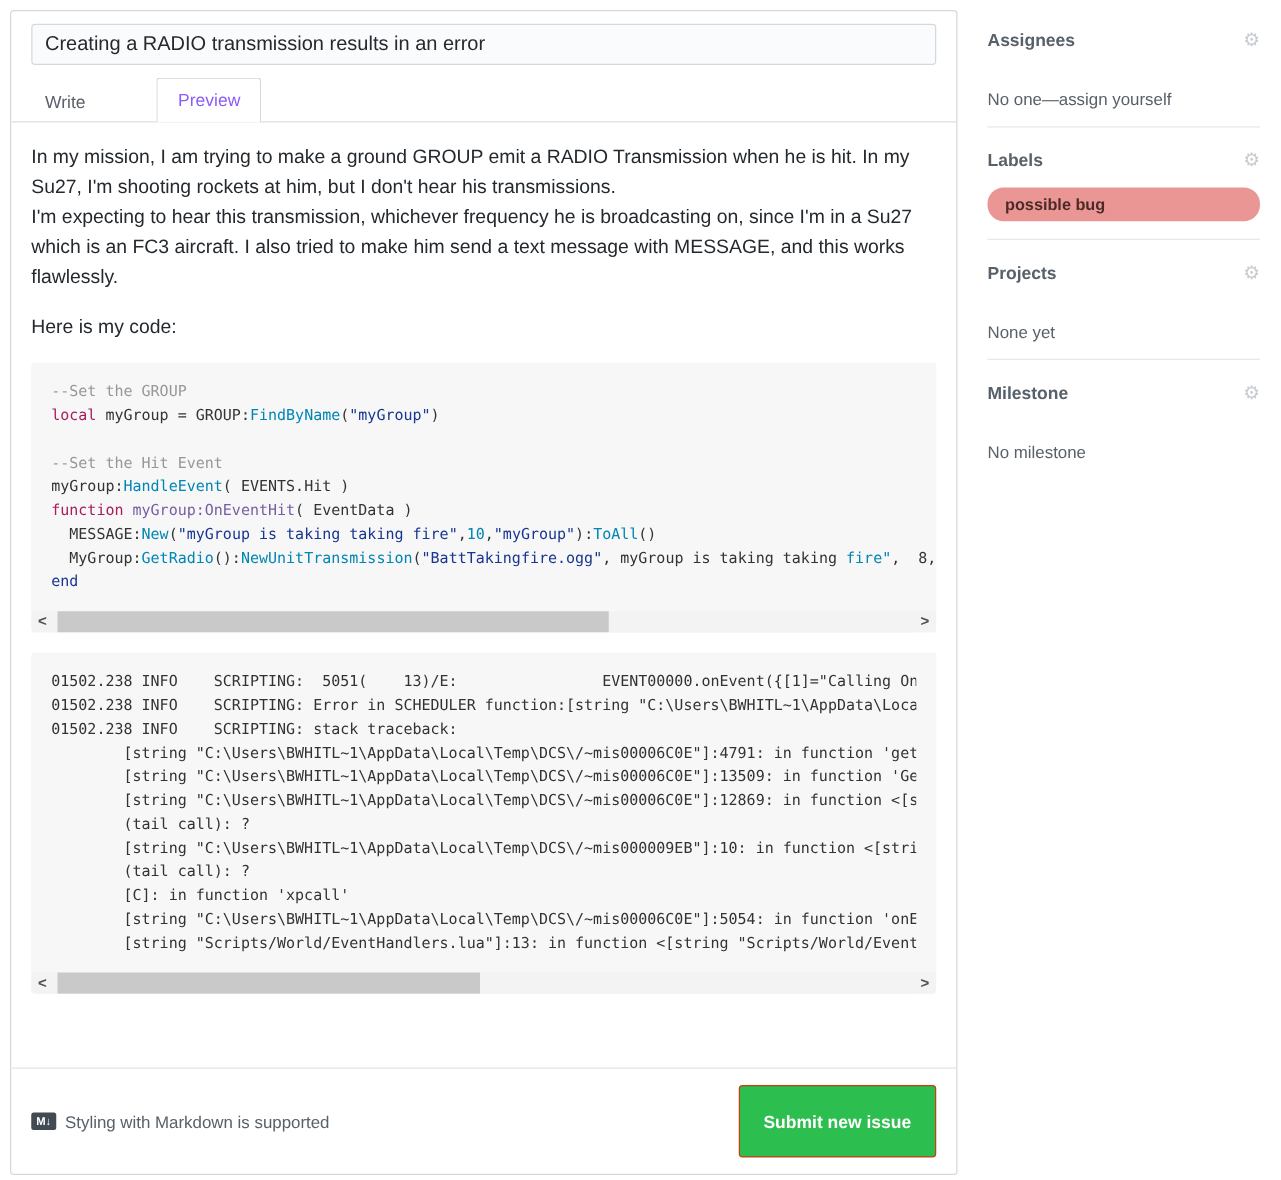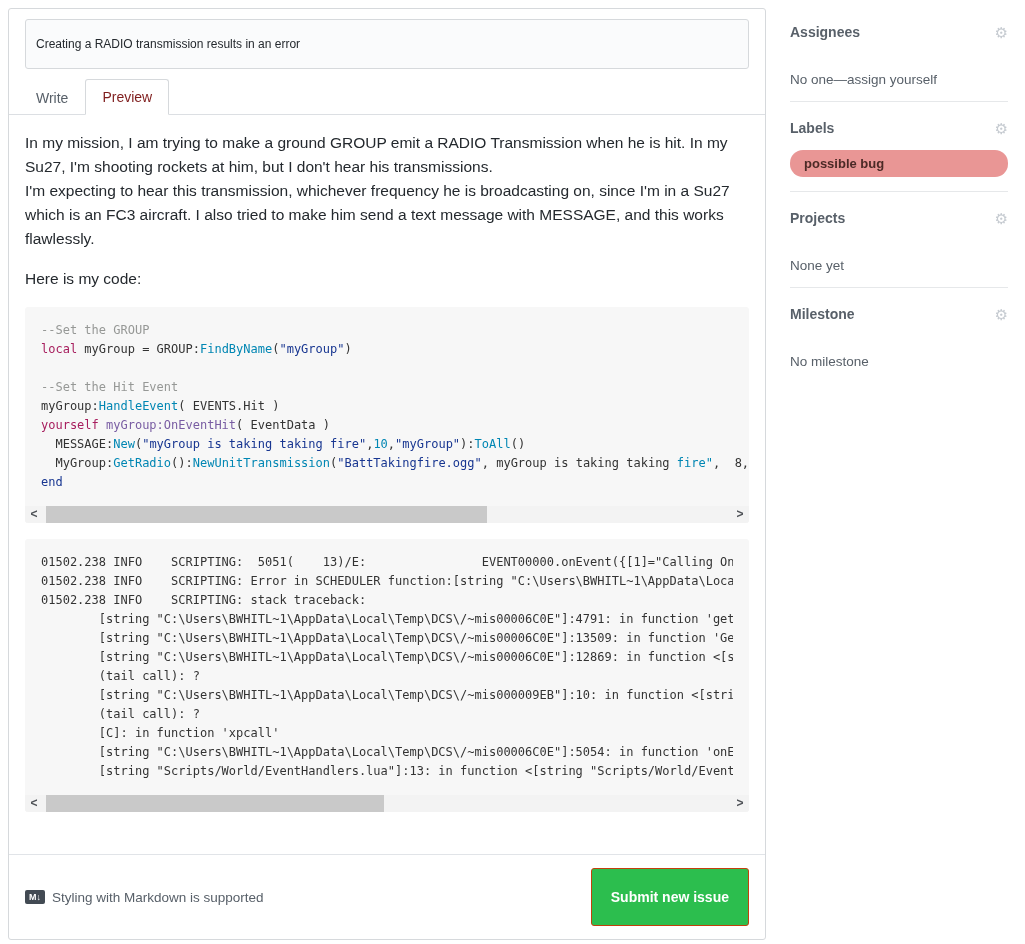--- a/index.html
+++ b/index.html
@@ -3,28 +3,28 @@
 <meta charset="utf-8">
 <style>
   * { box-sizing: border-box; margin: 0; padding: 0; }
   html,body { background:#fff; font-family:"Liberation Sans", sans-serif; color:#24292e; }
   .page { display:flex; padding:8px 17px 4px 8px; width:1025px; }
 
   
   .card { width:758px; height:932px; border:1px solid #d6d9dc; border-radius:3px;
           background:#fff; display:flex; flex-direction:column; overflow:hidden; }
   .title-row { padding:10px 16px 0 16px; }
-  .title-input { width:100%; height:50px; font-family:"Liberation Sans",sans-serif;
-                 font-size:12px; color:#24292e; padding:6px 10px; background:#fafbfc;
+  .title-input { width:100%; height:33px; font-family:"Liberation Sans",sans-serif;
+                 font-size:16px; color:#24292e; padding:6px 10px; background:#fafbfc;
                  border:1px solid #d6d9dc; border-radius:3px; outline:none; }
   .tabs { display:flex; align-items:flex-end; padding:10px 0 0 10px; border-bottom:1px solid #dcdfe3; }
   .tab { font-size:14px; padding:9px 16px; color:#586069; cursor:pointer; background:transparent;
          border:1px solid transparent; border-bottom:none; margin-bottom:-1px; }
-  .tab.active { color:#7f1d1d; background:#fff; border-color:#d6d9dc; border-radius:3px 3px 0 0;
-                border-bottom:1px solid #fff; }
+  .tab.active { color:#8b5cf6; background:#fff; border-color:#d6d9dc; border-radius:3px 3px 0 0;
+                border-bottom:1px solid #fff;margin-left:40px; }
 
   .preview { flex:1; padding:16px 16px 0 16px; font-size:15.5px; line-height:1.55; color:#24292e; overflow:hidden; }
   .para { margin-bottom:16px; }
 
   
   .codeblock { background:#f7f7f7; border-radius:3px; margin-bottom:16px; overflow:hidden; }
   .codeblock .code-body { padding:14px 16px 6px 16px; }
   .code-line, .logpre { font-family:"DejaVu Sans Mono","Liberation Mono",monospace;
                         font-size:12px; line-height:19px; white-space:pre; color:#333; }
   .logpre { overflow:hidden; }
@@ -89,21 +89,21 @@
 
       <div class="para">Here is my code:</div>
 
       <div class="codeblock">
         <div class="code-body">
             <div class="code-line"><span class="tk-c">--Set the GROUP</span></div>
             <div class="code-line"><span class="tk-k">local</span><span> myGroup = GROUP:</span><span class="tk-f">FindByName</span><span>(</span><span class="tk-s">"myGroup"</span><span>)</span></div>
             <div class="code-line"><span> </span></div>
             <div class="code-line"><span class="tk-c">--Set the Hit Event</span></div>
             <div class="code-line"><span>myGroup:</span><span class="tk-f">HandleEvent</span><span>( EVENTS.Hit )</span></div>
-            <div class="code-line"><span class="tk-k">yourself</span><span class="tk-fn"> myGroup:OnEventHit</span><span>( EventData )</span></div>
+            <div class="code-line"><span class="tk-k">function</span><span class="tk-fn"> myGroup:OnEventHit</span><span>( EventData )</span></div>
             <div class="code-line"><span>  MESSAGE:</span><span class="tk-f">New</span><span>(</span><span class="tk-s">"myGroup is taking taking fire"</span><span>,</span><span class="tk-n">10</span><span>,</span><span class="tk-s">"myGroup"</span><span>):</span><span class="tk-f">ToAll</span><span>()</span></div>
             <div class="code-line"><span>  MyGroup:</span><span class="tk-f">GetRadio</span><span>():</span><span class="tk-f">NewUnitTransmission</span><span>(</span><span class="tk-s">"BattTakingfire.ogg"</span><span>, myGroup is taking taking </span><span class="tk-f">fire"</span><span>,  8, 122</span></div>
             <div class="code-line"><span class="tk-e">end</span></div>
           </div>
         <div class="hscroll">
           <div class="hs-arrow">&lt;</div>
           <div class="hs-track">
             <div class="hs-thumb" style="left:0.5%; width:64%;"></div>
           </div>
           <div class="hs-arrow">&gt;</div>

